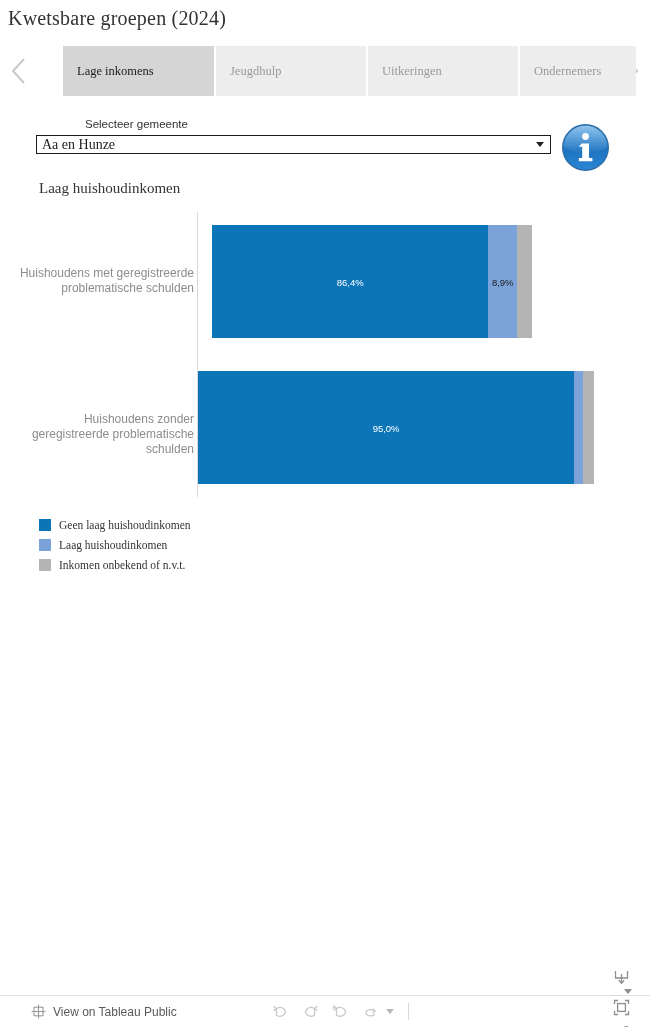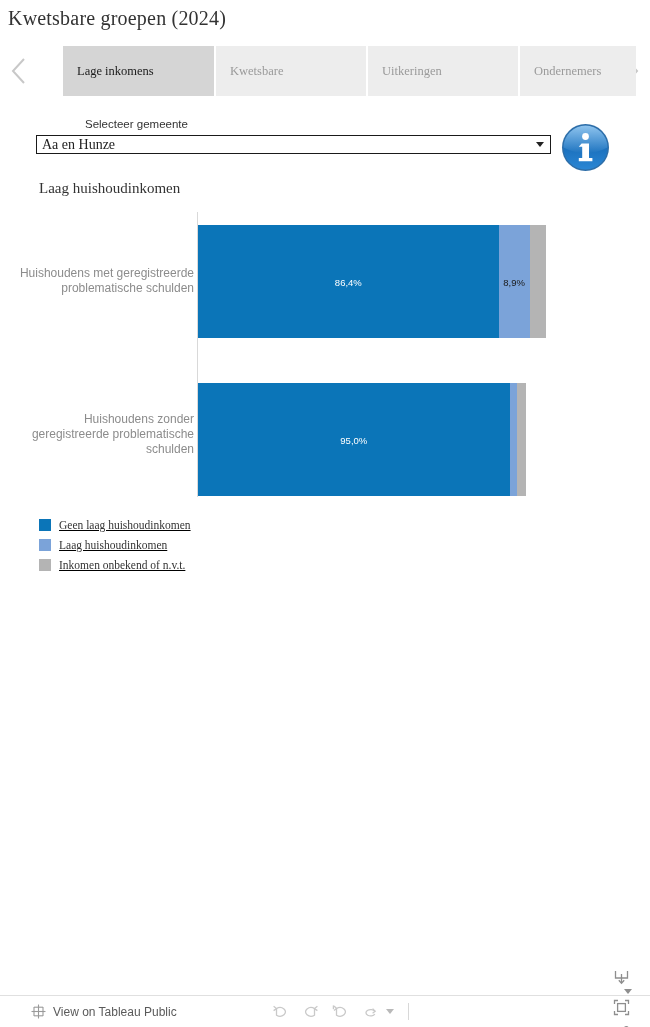--- a/index.html
+++ b/index.html
@@ -100,21 +100,21 @@
   .seg { height: 100%; position: relative; }
   .seg-label {
     position: absolute; left: 0; right: 0; top: 50%;
     transform: translateY(-50%);
     text-align: center; font-size: 9.5px; white-space: nowrap;
   }
   .seg-label.on-dark { color: #ffffff; }
   .seg-label.on-light { color: #1a1a1a; }
 
   
-  .legend { position: absolute; left: 39px; top: 515px; text-decoration: underline; }
+  .legend { position: absolute; left: 39px; top: 515px; }
   .legend-item { display: flex; align-items: center; height: 20px; }
   .legend-swatch { width: 12px; height: 12px; margin-right: 8px; flex: 0 0 12px; }
   .legend-text {
     font-family: "Liberation Serif", serif;
     font-size: 11.5px; color: #333333; white-space: nowrap;
   }
 
   
   .toolbar {
     position: absolute; left: 0; bottom: 0; width: 650px; height: 32px;
@@ -157,21 +157,21 @@
     </div>
     <div class="tab-arrow right">
       <svg width="20" height="32" viewBox="0 0 20 32" fill="none" stroke="currentColor" stroke-width="2">
         <polyline points="5,4 16,16 5,28"></polyline>
       </svg>
     </div>
     <div class="tab active" style="left:38px; width:151px;">
       <span>Lage inkomens</span>
     </div>
     <div class="tab" style="left:191px; width:150px;">
-      <span>Kwetsbare</span>
+      <span>Jeugdhulp</span>
     </div>
     <div class="tab" style="left:495px; width:116px;">
       <span>Ondernemers</span>
     </div>
     <div class="tab" style="left:343px; width:150px;">
       <span>Uitkeringen</span>
     </div>
   </div>
 
   <div class="filter-label">Selecteer gemeente</div>
@@ -202,36 +202,36 @@
     </svg>
   </div>
 
   <div class="chart-title">Laag huishoudinkomen</div>
 
   <div class="chart-area">
     <div class="axis-line"></div>
 
     <div class="bar-row" style="top:13px; height:113px;">
       <div class="row-label" style="top:41px;">Huishoudens met geregistreerde problematische schulden</div>
-      <div class="bar-track" style="top:0; width:348px;">
+      <div class="bar-track" style="top:0; width:320px;margin-left:14px;">
         <div class="seg" id="r0s0" style="width: 86.4%; background: rgb(11, 117, 184);">
           <span class="seg-label on-dark">86,4%</span>
         </div>
         <div class="seg" id="r0s1" style="width: 8.9%; background: rgb(123, 163, 217);">
           <span class="seg-label on-light">8,9%</span>
         </div>
         <div class="seg" id="r0s2" style="width: 4.7%; background: rgb(180, 180, 180);">
           <span class="seg-label on-light"></span>
         </div>
       </div>
     </div>
 
     <div class="bar-row" style="top:159px; height:113px;">
       <div class="row-label" style="top:41px;">Huishoudens zonder geregistreerde problematische schulden</div>
-      <div class="bar-track" style="top:12px; width:328px;">
+      <div class="bar-track" style="top:0; width:396px;">
         <div class="seg" id="r1s0" style="width: 95%; background: rgb(11, 117, 184);">
           <span class="seg-label on-dark">95,0%</span>
         </div>
         <div class="seg" id="r1s1" style="width: 2.3%; background: rgb(123, 163, 217);">
           <span class="seg-label on-light"></span>
         </div>
         <div class="seg" id="r1s2" style="width: 2.7%; background: rgb(180, 180, 180);">
           <span class="seg-label on-light"></span>
         </div>
       </div>

